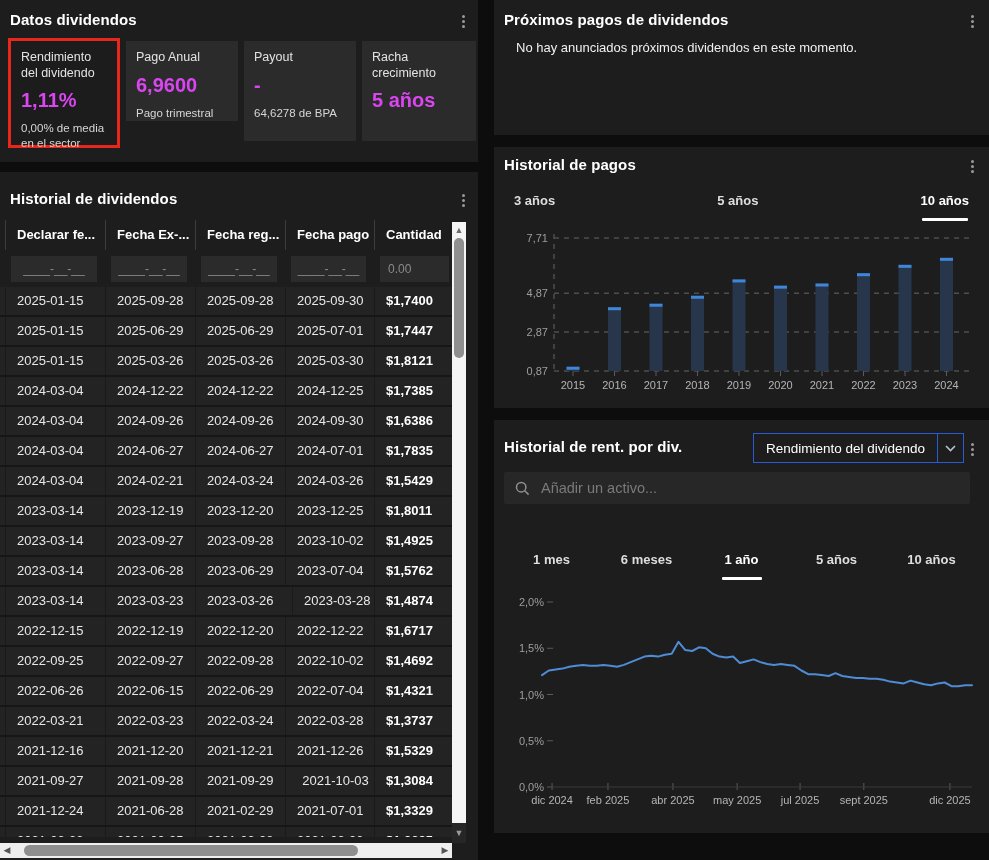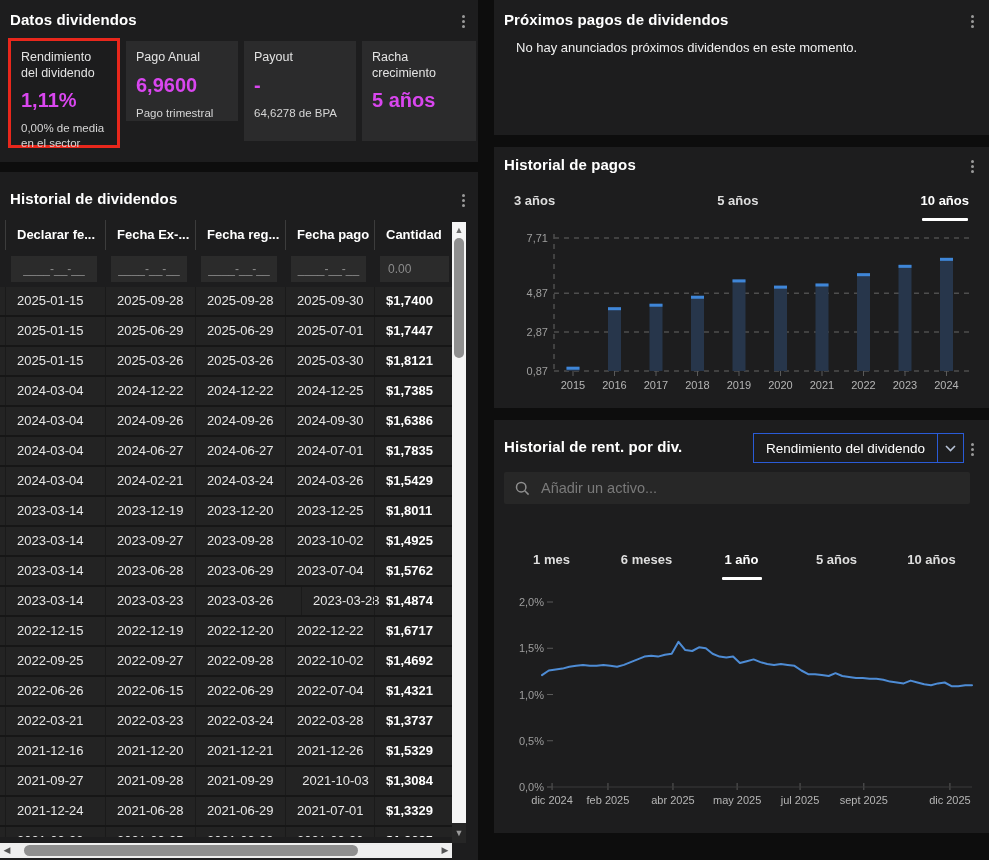--- a/index.html
+++ b/index.html
@@ -173,21 +173,21 @@
             <div class="tcell" style="left: 5px; width: 100px;">2023-03-14</div>
             <div class="tcell" style="left: 105px; width: 90px;">2023-06-28</div>
             <div class="tcell" style="left: 195px; width: 90px;">2023-06-29</div>
             <div class="tcell" style="left: 285px; width: 89px;">2023-07-04</div>
             <div class="tcell amount" style="left: 374px; width: 83px;">$1,5762</div>
           </div>
           <div class="trow" style="top: 300px;">
             <div class="tcell" style="left: 5px; width: 100px;">2023-03-14</div>
             <div class="tcell" style="left: 105px; width: 90px;">2023-03-23</div>
             <div class="tcell" style="left: 195px; width: 90px;">2023-03-26</div>
-            <div class="tcell" style="left: 301px; width: 89px;">2023-03-28</div>
+            <div class="tcell" style="left: 292px; width: 89px;">2023-03-28</div>
             <div class="tcell amount" style="left: 374px; width: 83px;">$1,4874</div>
           </div>
           <div class="trow" style="top: 330px;">
             <div class="tcell" style="left: 5px; width: 100px;">2022-12-15</div>
             <div class="tcell" style="left: 105px; width: 90px;">2022-12-19</div>
             <div class="tcell" style="left: 195px; width: 90px;">2022-12-20</div>
             <div class="tcell" style="left: 285px; width: 89px;">2022-12-22</div>
             <div class="tcell amount" style="left: 374px; width: 83px;">$1,6717</div>
           </div>
           <div class="trow" style="top: 360px;">
@@ -221,21 +221,21 @@
           <div class="trow" style="top: 480px;">
             <div class="tcell" style="left: 5px; width: 100px;">2021-09-27</div>
             <div class="tcell" style="left: 105px; width: 90px;">2021-09-28</div>
             <div class="tcell" style="left: 195px; width: 90px;">2021-09-29</div>
             <div class="tcell" style="left: 285px; width: 89px; text-align: center;">2021-10-03</div>
             <div class="tcell amount" style="left: 374px; width: 83px;">$1,3084</div>
           </div>
           <div class="trow" style="top: 510px;">
             <div class="tcell" style="left: 5px; width: 100px;">2021-12-24</div>
             <div class="tcell" style="left: 105px; width: 90px;">2021-06-28</div>
-            <div class="tcell" style="left: 195px; width: 90px;">2021-06-29</div>
+            <div class="tcell" style="left: 195px; width: 90px;">2021-02-29</div>
             <div class="tcell" style="left: 285px; width: 89px;">2021-07-01</div>
             <div class="tcell amount" style="left: 374px; width: 83px;">$1,3329</div>
           </div>
           <div class="trow" style="top: 540px;">
             <div class="tcell" style="left: 5px; width: 100px;">2021-03-23</div>
             <div class="tcell" style="left: 105px; width: 90px;">2021-03-25</div>
             <div class="tcell" style="left: 195px; width: 90px;">2021-03-28</div>
             <div class="tcell" style="left: 285px; width: 89px;">2021-03-30</div>
             <div class="tcell amount" style="left: 374px; width: 83px;">$1,2625</div>
           </div>

